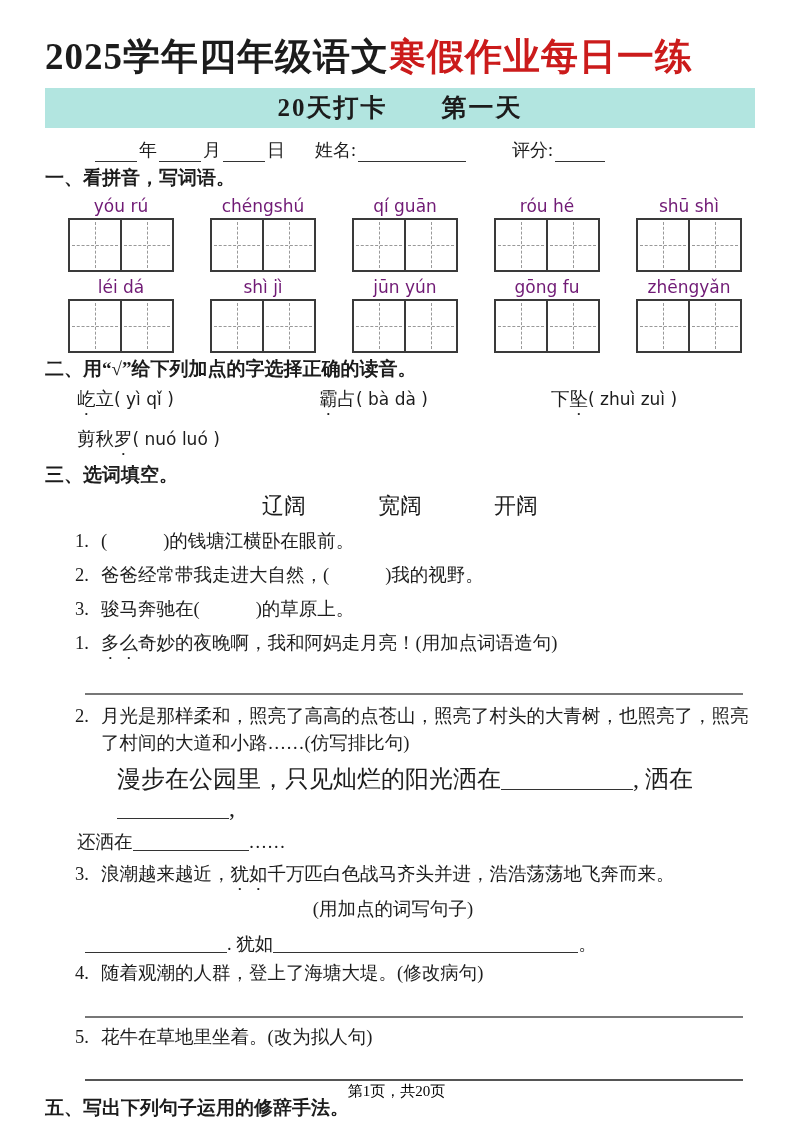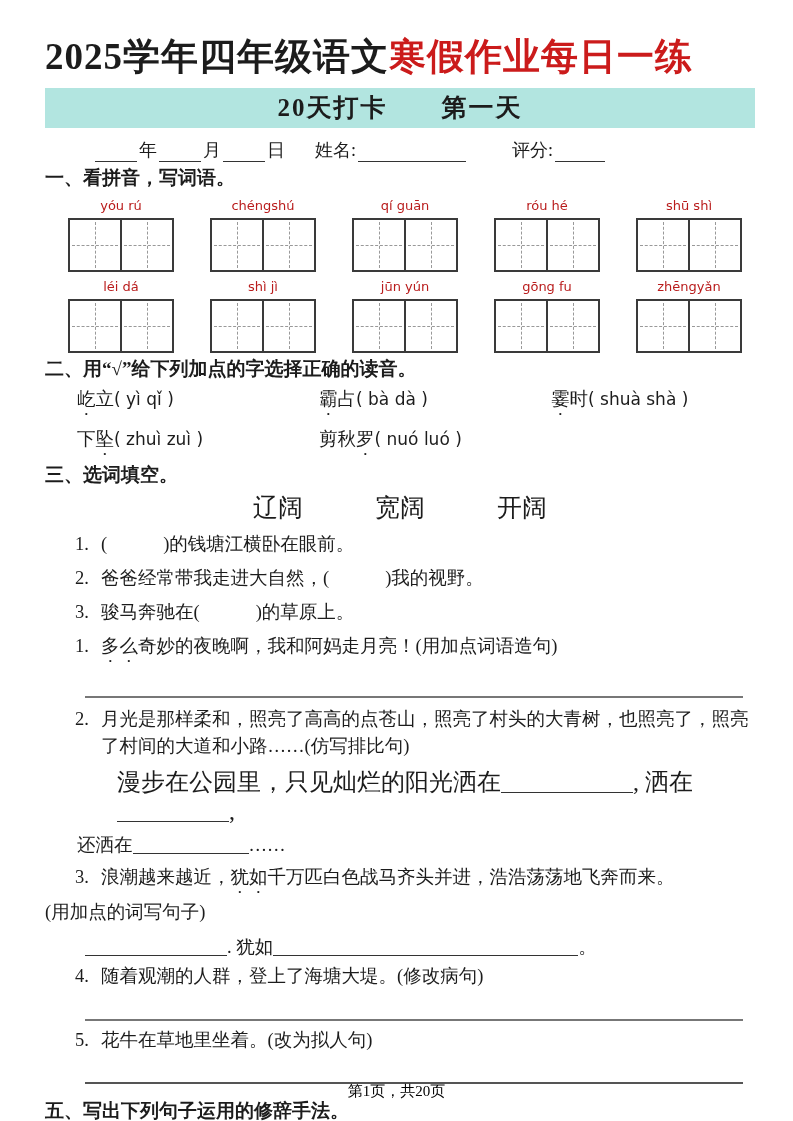--- a/index.html
+++ b/index.html
@@ -23,45 +23,45 @@
   .b130{width:132px} .b110{width:112px} .b115{width:116px} .b140{width:142px} .b300{width:305px}
   .dl-gap1{width:26px} .dl-gap2{width:44px}
   .dateline span.lbl { margin:0 2px; }
 
   
   .sec-head { font-size:19px; font-weight:bold; margin-top:3px; }
 
   
   .pinrow { display:flex; justify-content:space-between; padding:0 10px 0 20px; margin-top:3px; }
   .pgroup { width:112px; text-align:center; }
-  .pinyin { font-family:"DejaVu Sans",sans-serif; font-size:13px; color:#b91c1c; height:24px; line-height:24px; white-space:nowrap; }
+  .pinyin { font-family:"DejaVu Sans",sans-serif; font-size:17px; color:#701a75; height:24px; line-height:24px; white-space:nowrap; }
   .tzbox { display:flex; width:106px; height:54px; margin:0 auto; border:2px solid #3a3a3a; }
   .cell { flex:1; position:relative; }
   .cell + .cell { border-left:2px solid #3a3a3a; }
   .cell::before { content:""; position:absolute; left:50%; top:2px; bottom:2px; border-left:1px dashed #999; }
   .cell::after  { content:""; position:absolute; top:50%; left:2px; right:2px; border-top:1px dashed #999; }
 
   
   .s2grid { margin:4px 0 0 32px; display:grid; grid-template-columns:242px 232px 1fr; row-gap:7px; font-size:18.5px; }
   .emdot { -webkit-text-emphasis:filled dot #1c1c1c; -webkit-text-emphasis-position:under left;
            text-emphasis:filled dot #1c1c1c; text-emphasis-position:under left; }
   .pychoice { font-family:"DejaVu Sans",sans-serif; font-size:17px; }
 
   
-  .bank { display:flex; justify-content:center; gap:72px; font-size:25px; margin-top:3px; }
+  .bank { display:flex; justify-content:center; gap:72px; font-size:22px; margin-top:3px; }
   .qlist { margin-left:30px; font-size:18.5px; }
   .qitem { display:flex; margin-top:7px; line-height:1.45; }
   .qnum { width:26px; flex:none; }
   .qtext { flex:1; }
   .pgap { display:inline-block; width:56px; }
 
   
   .ansline { border-bottom:2px solid #777; height:18px; margin:0 12px 14px 40px; }
   .ansline.dark { border-bottom:2.5px solid #555; }
-  .rightnote { text-align:left; font-size:18.5px; margin:2px 14px 0 0; }
+  .rightnote { text-align:center; font-size:18.5px; margin:2px 14px 0 0; }
   .fillline { margin-left:72px; font-size:24px; margin-top:7px; }
   .fillline2 { margin-left:32px; font-size:18.5px; margin-top:7px; }
   .ansmix { margin:10px 0 8px 40px; font-size:18.5px; }
 
   
   .footer { position:absolute; left:0; right:0; bottom:20px; text-align:center; font-size:15px; color:#000000; }
 </style>
 </head>
 <body>
 
@@ -161,21 +161,20 @@
           <div class="cell"></div>
           <div class="cell"></div>
         </div>
       </div>
   </div>
 
   <div class="sec-head">二、用“√”给下列加点的字选择正确的读音。</div>
   <div class="s2grid">
     <div><span></span><span class="emdot">屹</span><span>立</span><span class="pychoice">( yì  qǐ )</span></div>
     <div><span></span><span class="emdot">霸</span><span>占</span><span class="pychoice">( bà  dà )</span></div>
-    <div><span></span><span class="emdot">霎</span><span>时</span><span class="pychoice">( shuà  shà )</span></div>
     <div><span>下</span><span class="emdot">坠</span><span></span><span class="pychoice">( zhuì  zuì )</span></div>
     <div><span>剪秋</span><span class="emdot">罗</span><span></span><span class="pychoice">( nuó  luó )</span></div>
   </div>
 
   <div class="sec-head">三、选词填空。</div>
   <div class="bank">
     <span>辽阔</span>
     <span>宽阔</span>
     <span>开阔</span>
   </div>

